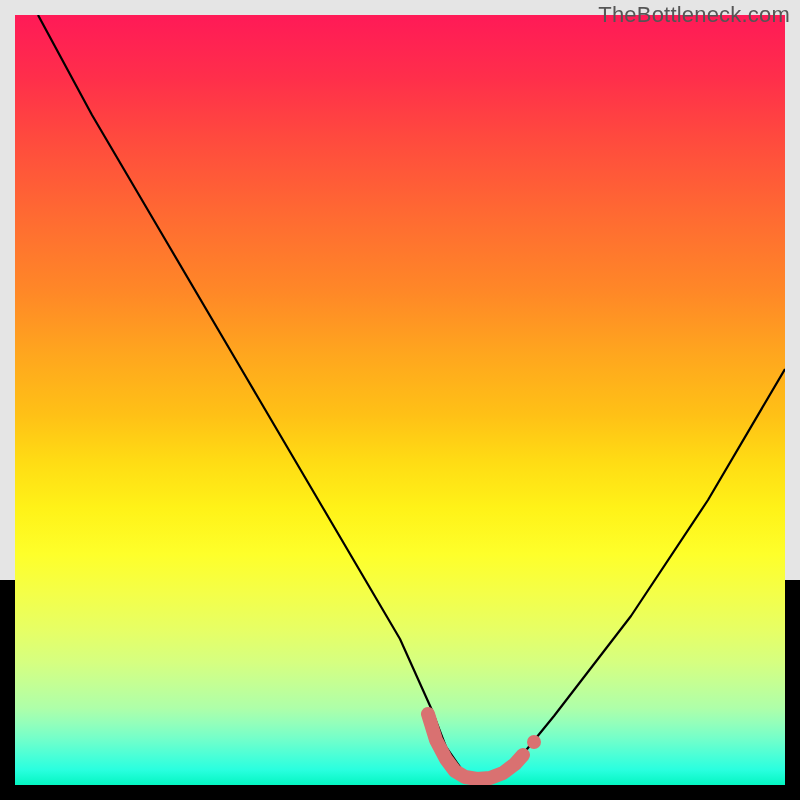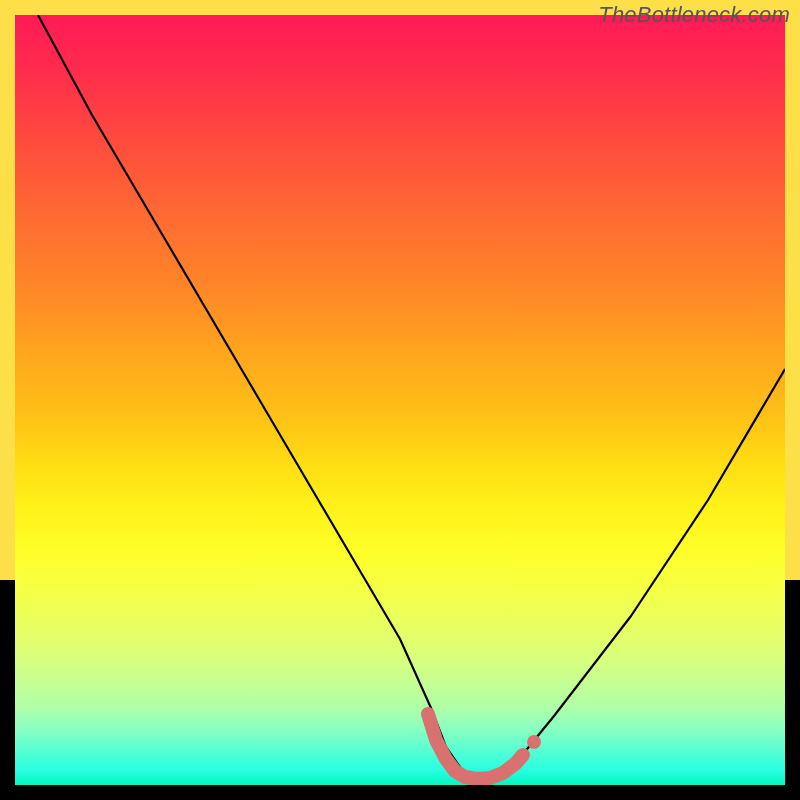--- a/index.html
+++ b/index.html
@@ -1,22 +1,21 @@
 <!DOCTYPE html>
 <html><head>
 <meta charset="utf-8">
 <style>
   * { margin: 0; padding: 0; box-sizing: border-box; }
   html, body { width: 800px; height: 800px; overflow: hidden; background: #000; }
   .frame {
     position: relative;
     width: 800px;
     height: 580px;
-    background: #fde047;
-    font-style: italic;
+    background: #e5e5e5;
   }
   .plot-area {
     position: absolute;
     left: 15px;
     top: 15px;
     width: 770px;
     height: 770px;
     background: linear-gradient(
       to bottom,
       #ff1a57 0%,

